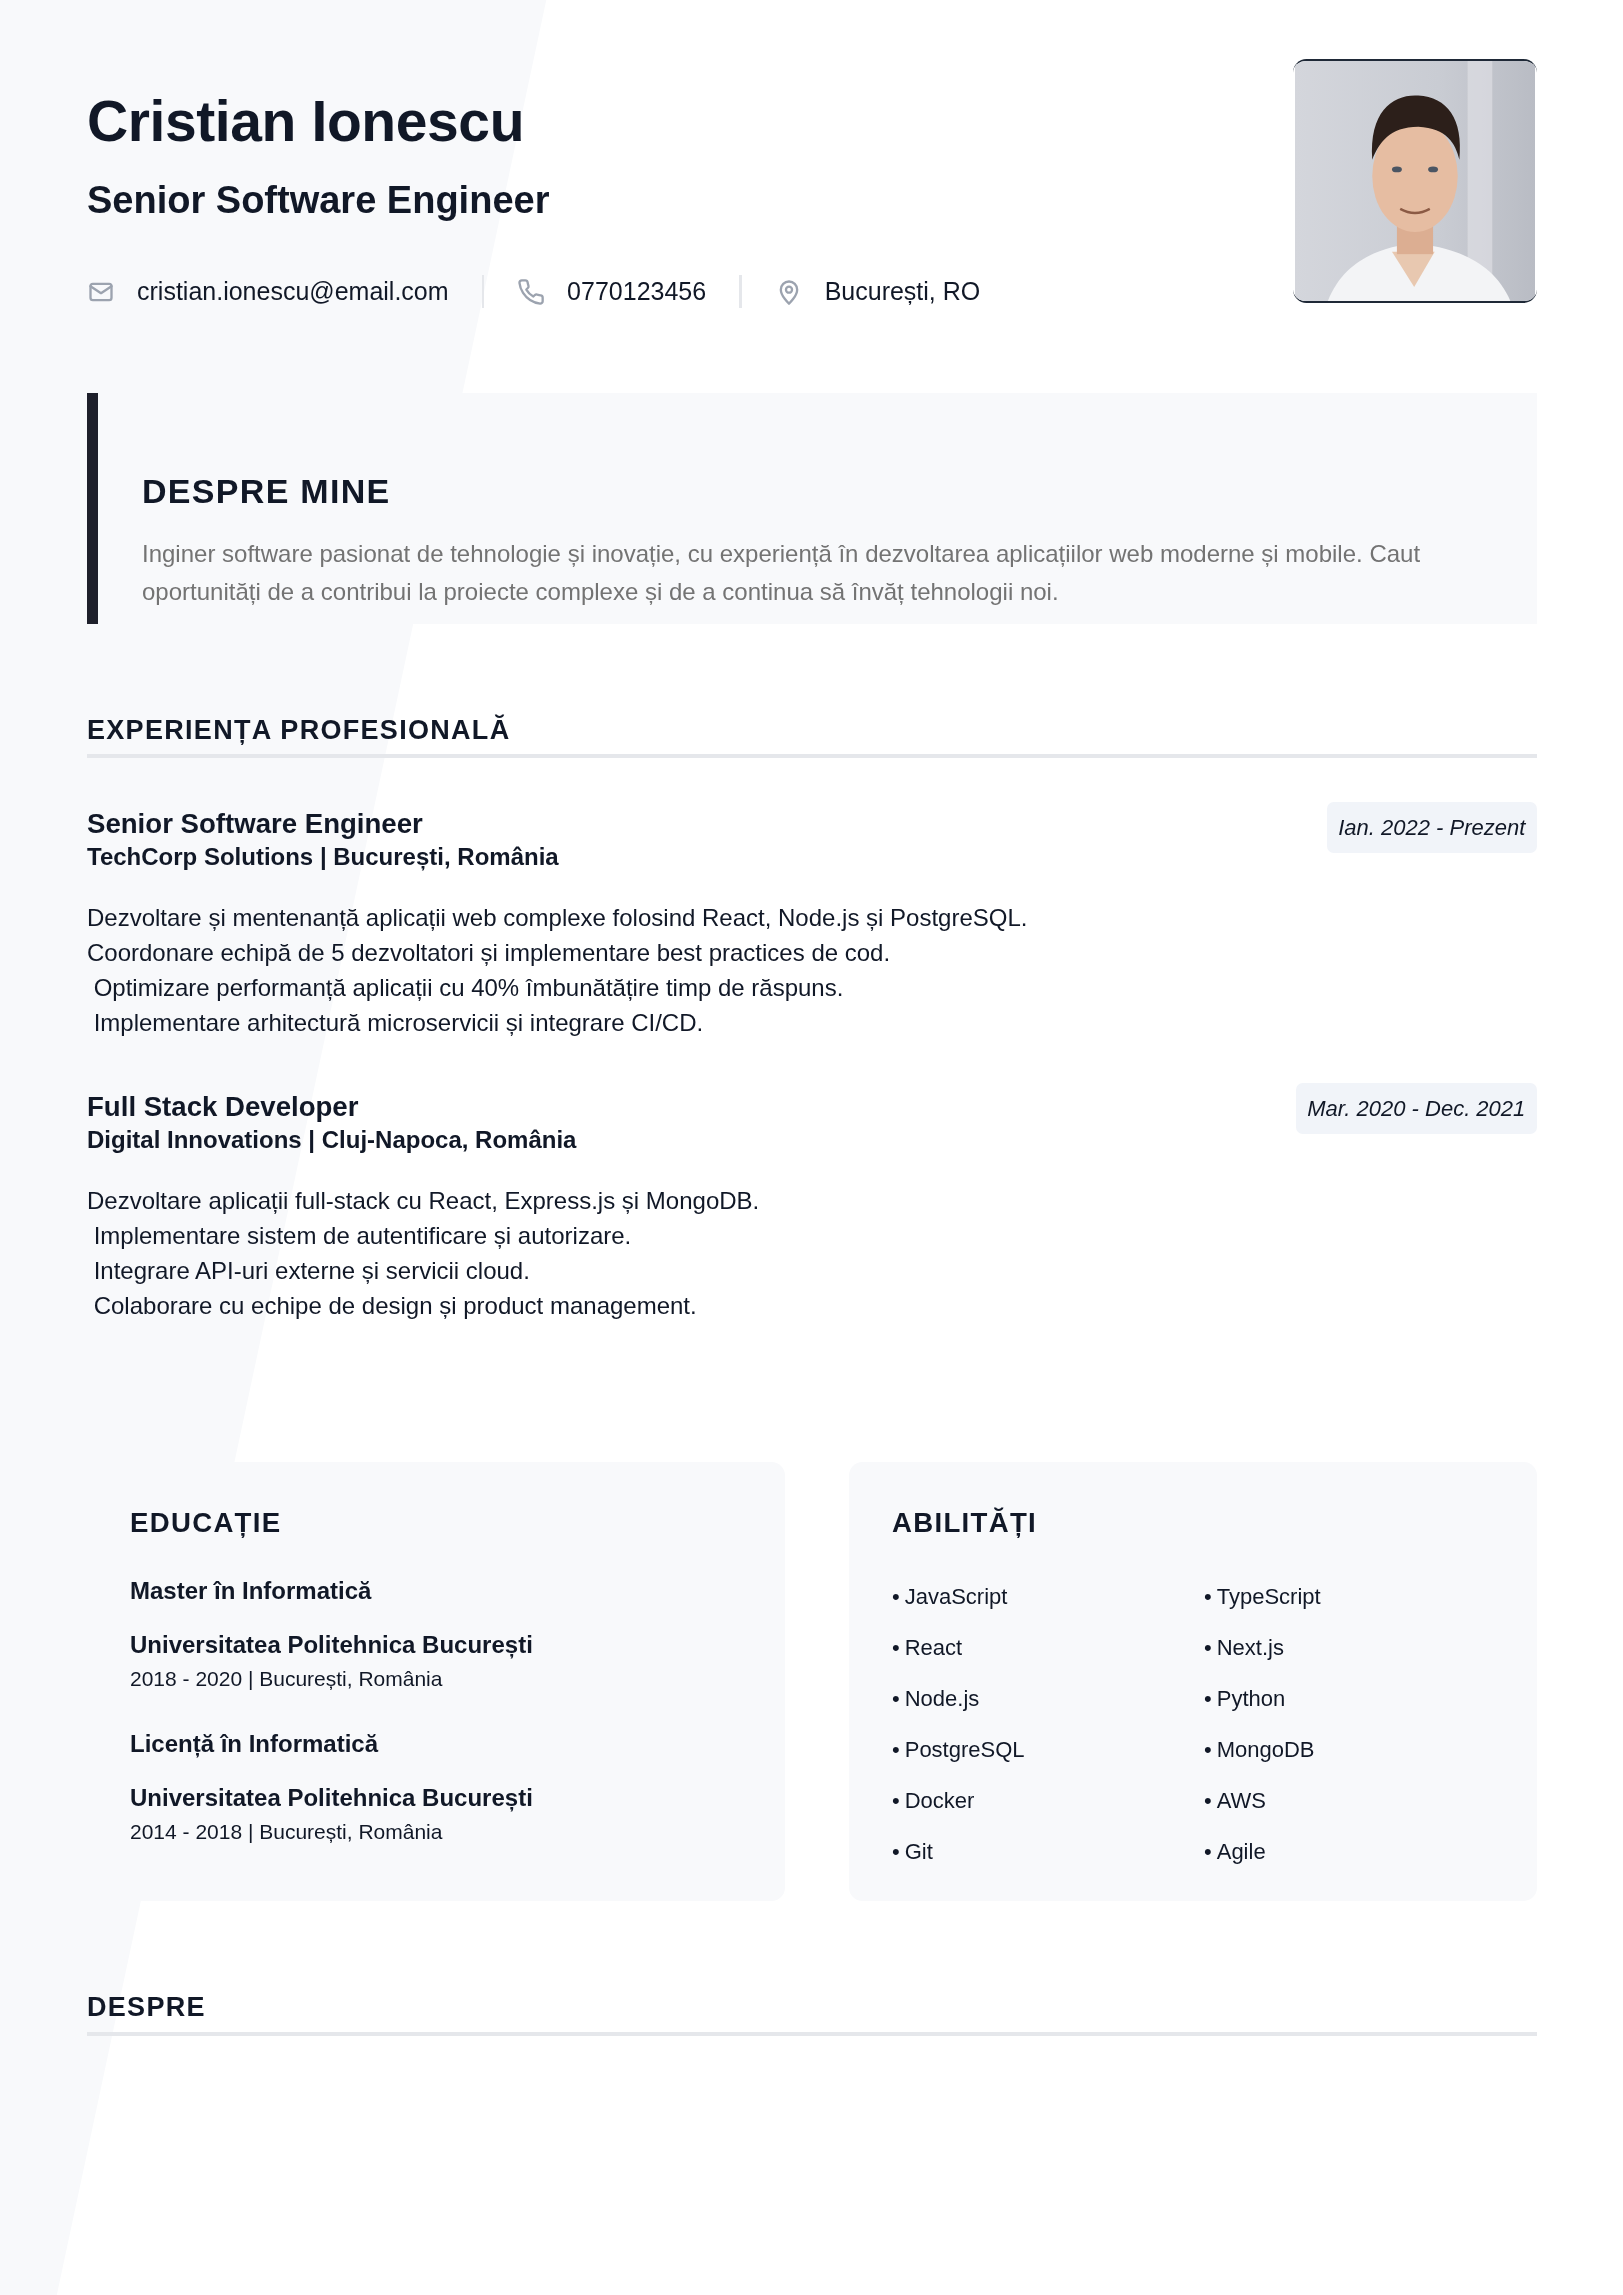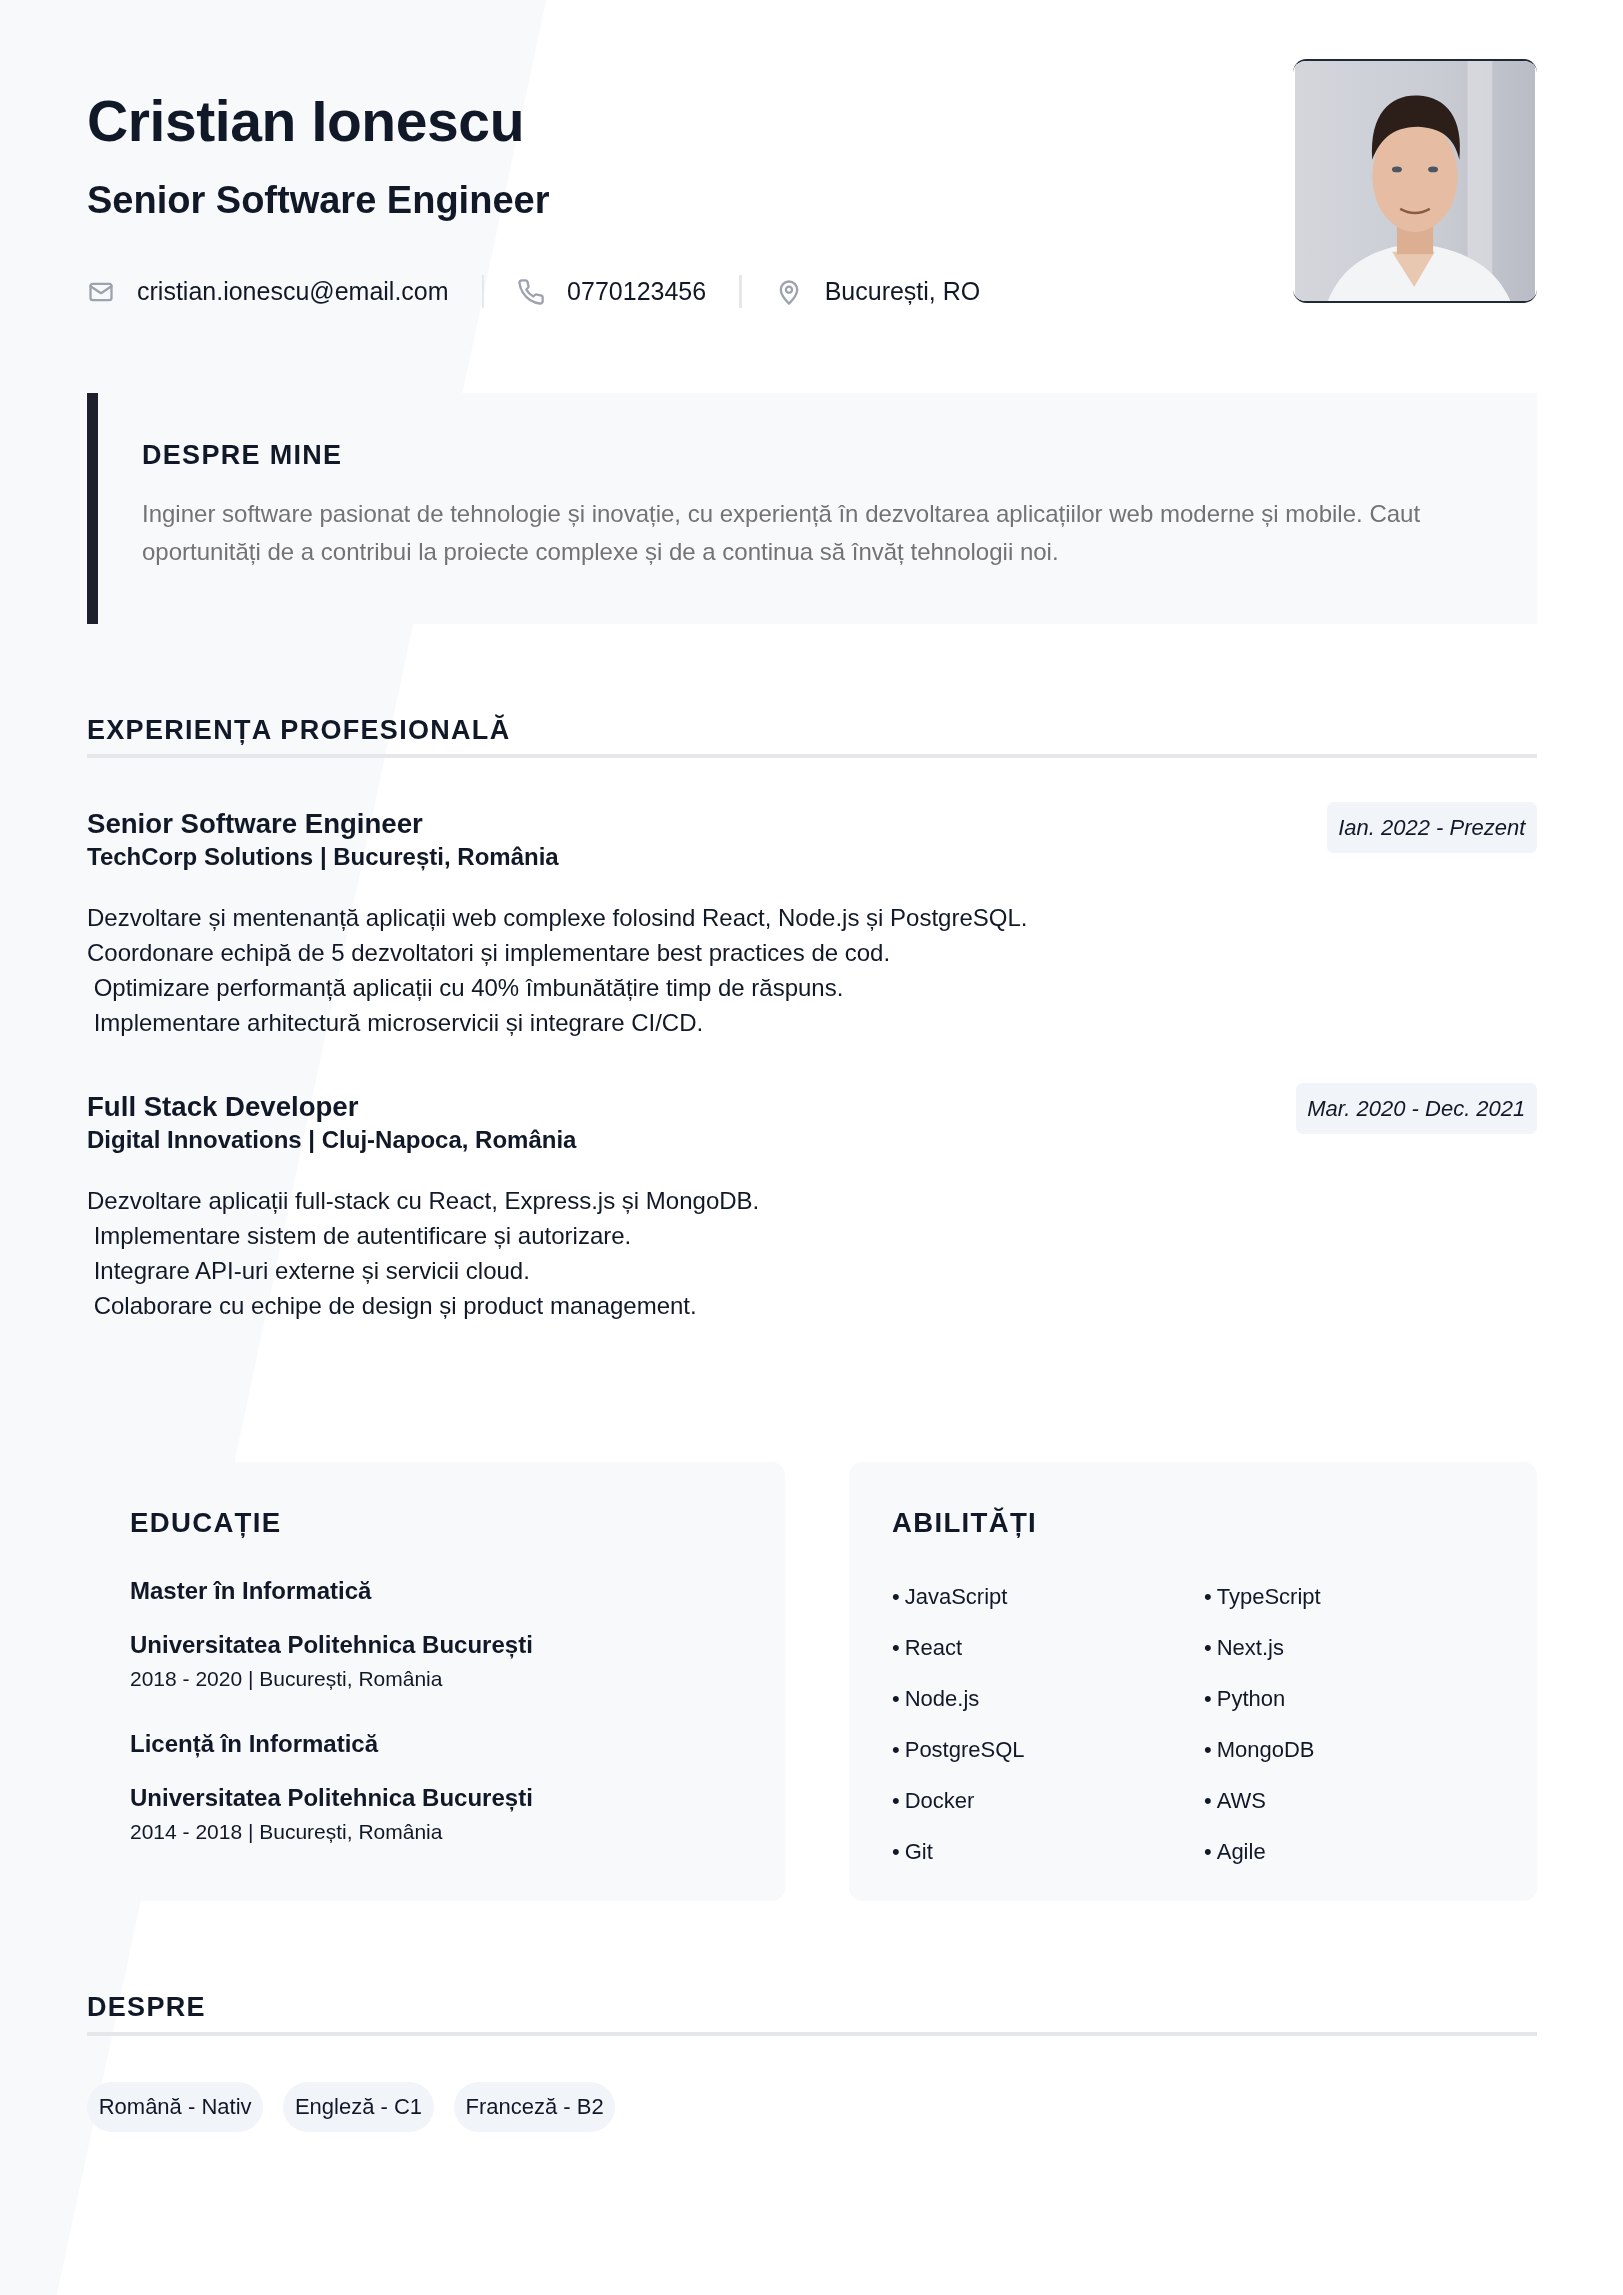--- a/index.html
+++ b/index.html
@@ -13,21 +13,21 @@
 
   .contacts { position: absolute; left: 87px; top: 269px; height: 45px; display: flex; align-items: center; font-size: 25px; color: #111827; }
   .contact { display: flex; align-items: center; gap: 22px; }
   .contact svg { width: 28px; height: 28px; display: block; }
   .sep { width: 2.5px; height: 33px; background: #e5e7eb; margin: 0 33px; }
 
   .photo { position: absolute; left: 1293px; top: 59px; width: 244px; height: 244px; border-radius: 13.4px; overflow: hidden; border-bottom: 2.5px solid #1f2937; border-top: 2.5px solid #1f2937; }
   .photo svg { width: 100%; height: 100%; display: block; }
 
   .about { position: absolute; left: 87px; top: 393px; width: 1450px; height: 231px; background: #f8f9fb; border-left: 11px solid #1e202b; padding: 47px 0 0 44px; }
-  .about h2 { font-size: 27px; font-weight: 700; letter-spacing: 1.3px; color: #111827; }
+  .about h2 { font-size: 34px; font-weight: 700; letter-spacing: 1.3px; color: #111827; margin-top: 32px; }
   .about p { margin-top: 24px; font-size: 24px; line-height: 38px; color: #737373; width: 1387px; }
 
   .sec-title { position: absolute; left: 87px; font-size: 27px; font-weight: 700; letter-spacing: 1.3px; color: #111827; }
   .divider { position: absolute; left: 87px; width: 1450px; height: 4.2px; background: #e5e7eb; }
 
   .job { position: absolute; left: 87px; width: 1450px; }
   .job-title { font-size: 27.6px; font-weight: 700; line-height: 33px; color: #111827; }
   .job-company { font-size: 24px; font-weight: 700; line-height: 33px; color: #111827; }
   .job-bullets { margin-top: 27px; list-style: none; }
   .job-bullets li { font-size: 24px; line-height: 35px; color: #111827; white-space: pre; }
@@ -202,20 +202,15 @@
       <div class="skill">
           <span class="dot">•</span>
           <span>Agile</span>
         </div>
     </div>
   </div>
 
   <h2 class="sec-title" style="top:1992px;">DESPRE</h2>
   <div class="divider" style="top:2032px;"></div>
 
-  <div class="pills">
-    <div class="pill">Română - Nativ</div>
-    <div class="pill">Engleză - C1</div>
-    <div class="pill">Franceză - B2</div>
-  </div>
 
 </div>
 
 
 </body></html>

